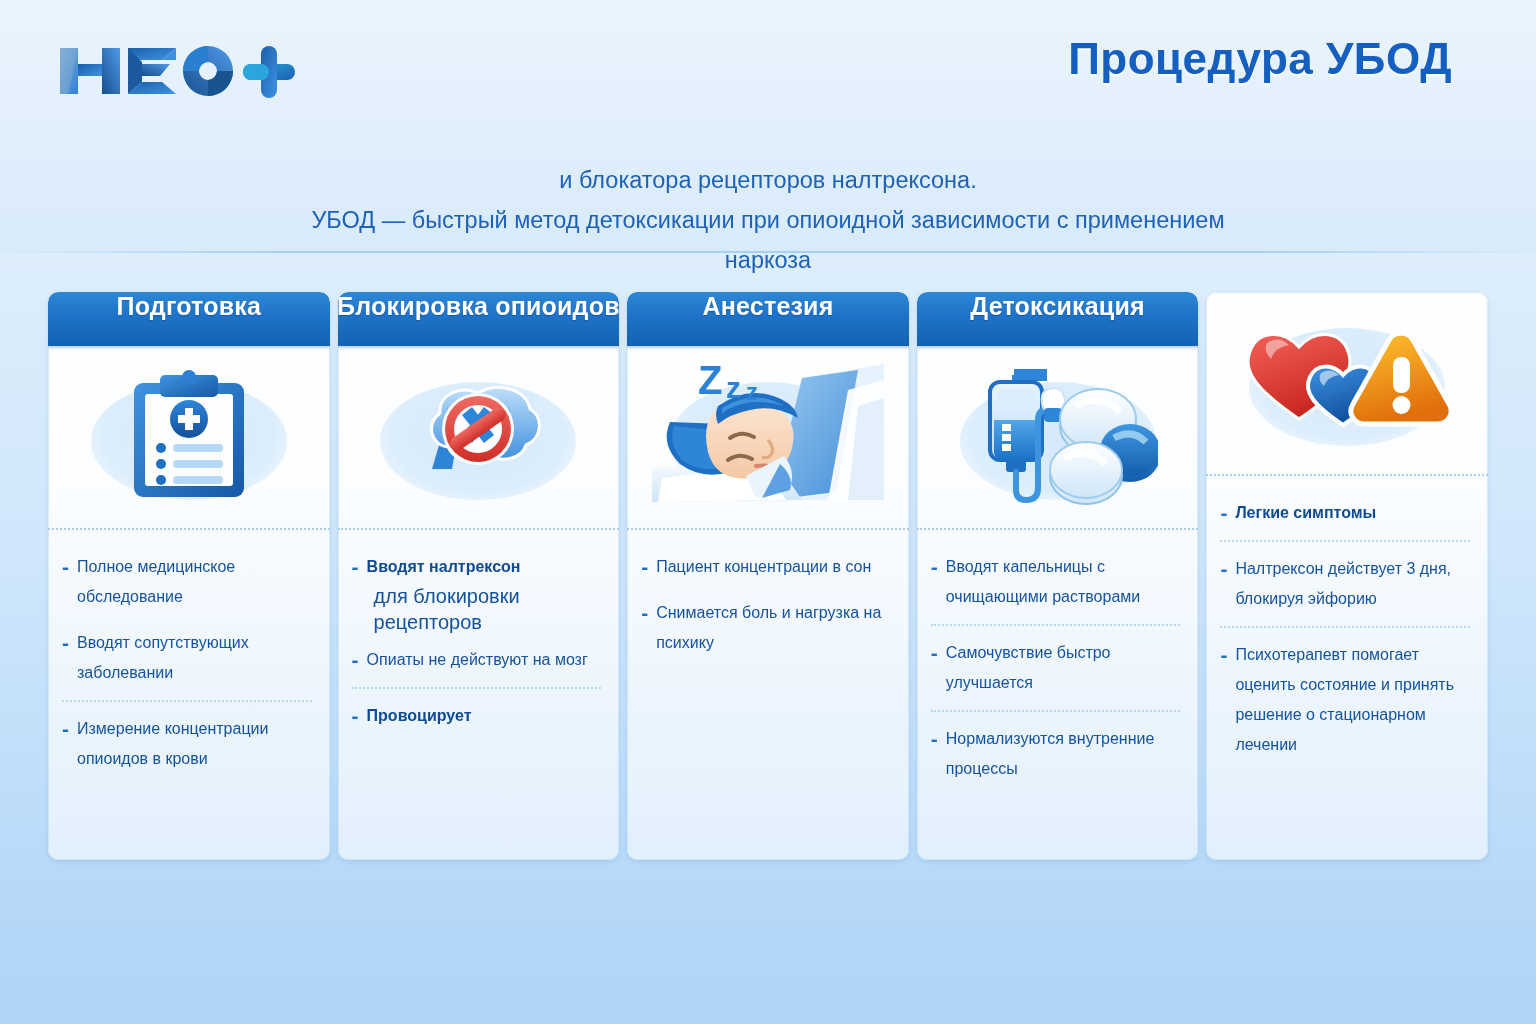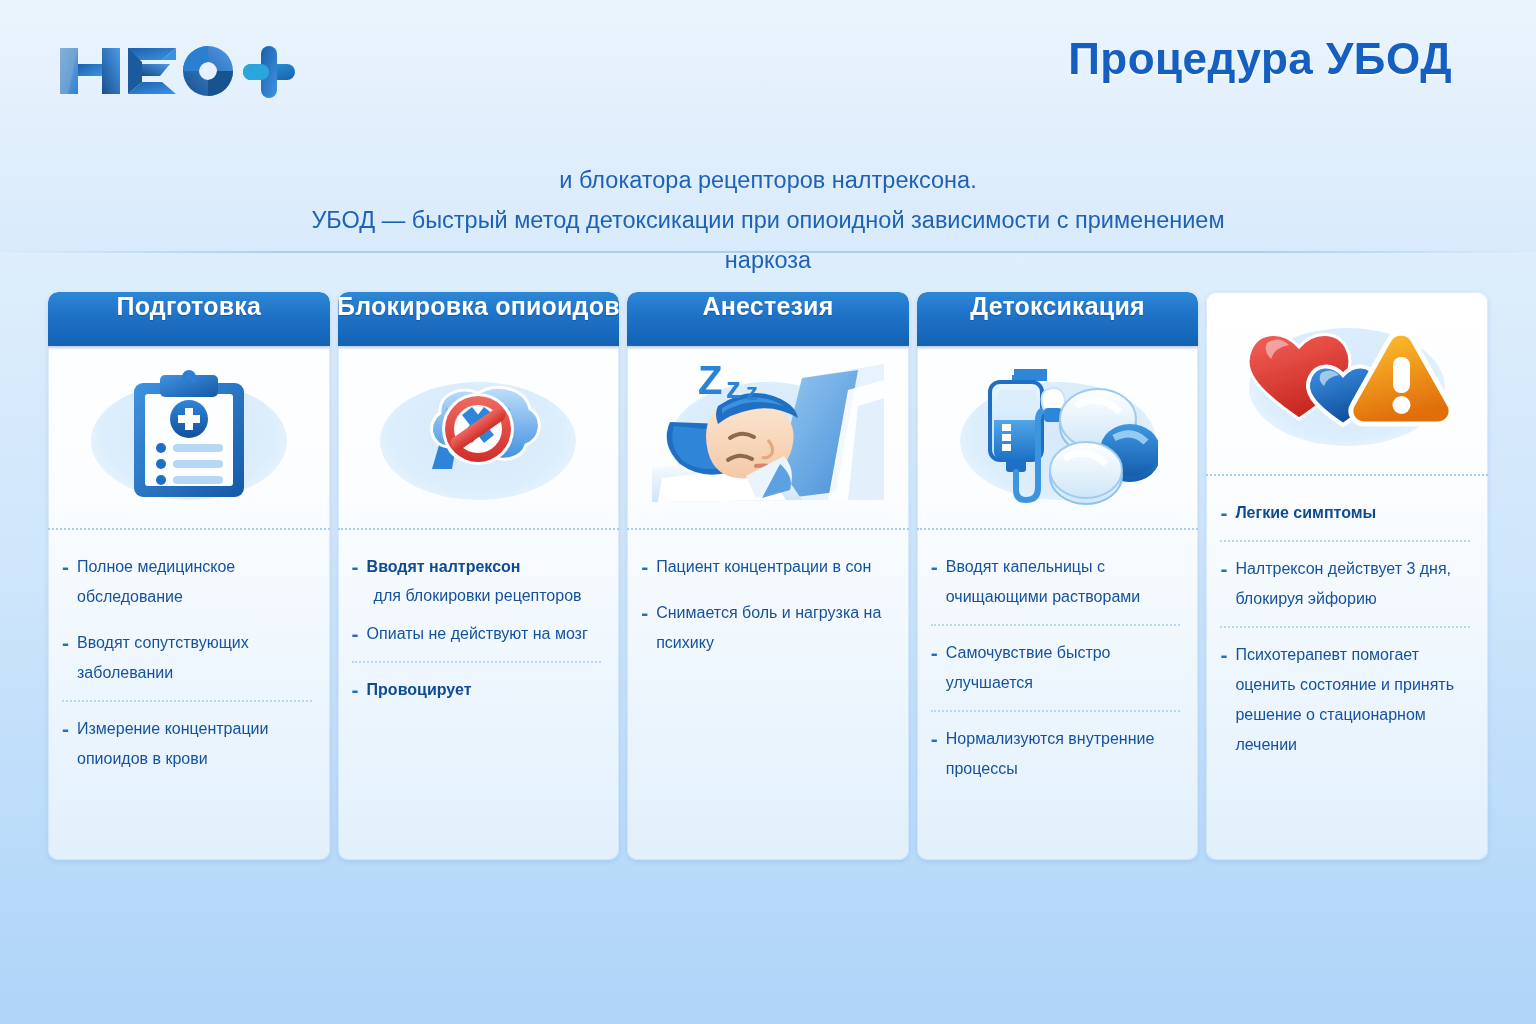--- a/index.html
+++ b/index.html
@@ -84,21 +84,21 @@
   }
 
   .bullet{
     display:flex; gap:8px; align-items:flex-start;
     color:#15529e;
   }
   .dash{ color:#1f6fc4; font-weight:bold; font-size:21px; line-height:30px; flex:0 0 auto; }
   .btext{ font-size:16px; line-height:30px; color:#15529e; }
   .btext.bold{ font-weight:bold; color:#0f4a94; }
   .sub{
-    font-size:16px; line-height:26px; color:#15529e;
+    font-size:20px; line-height:26px; color:#15529e;
     margin-left:22px; margin-top:1px;
   }
   .sub.c5{ margin-left:8px; }
   .gap{ height:16px; }
   .gap-sm{ height:10px; }
   .hr-dot{
     border-top:2px dotted #b7d7f2;
     margin:12px 2px 12px 0;
   }
 </style>

